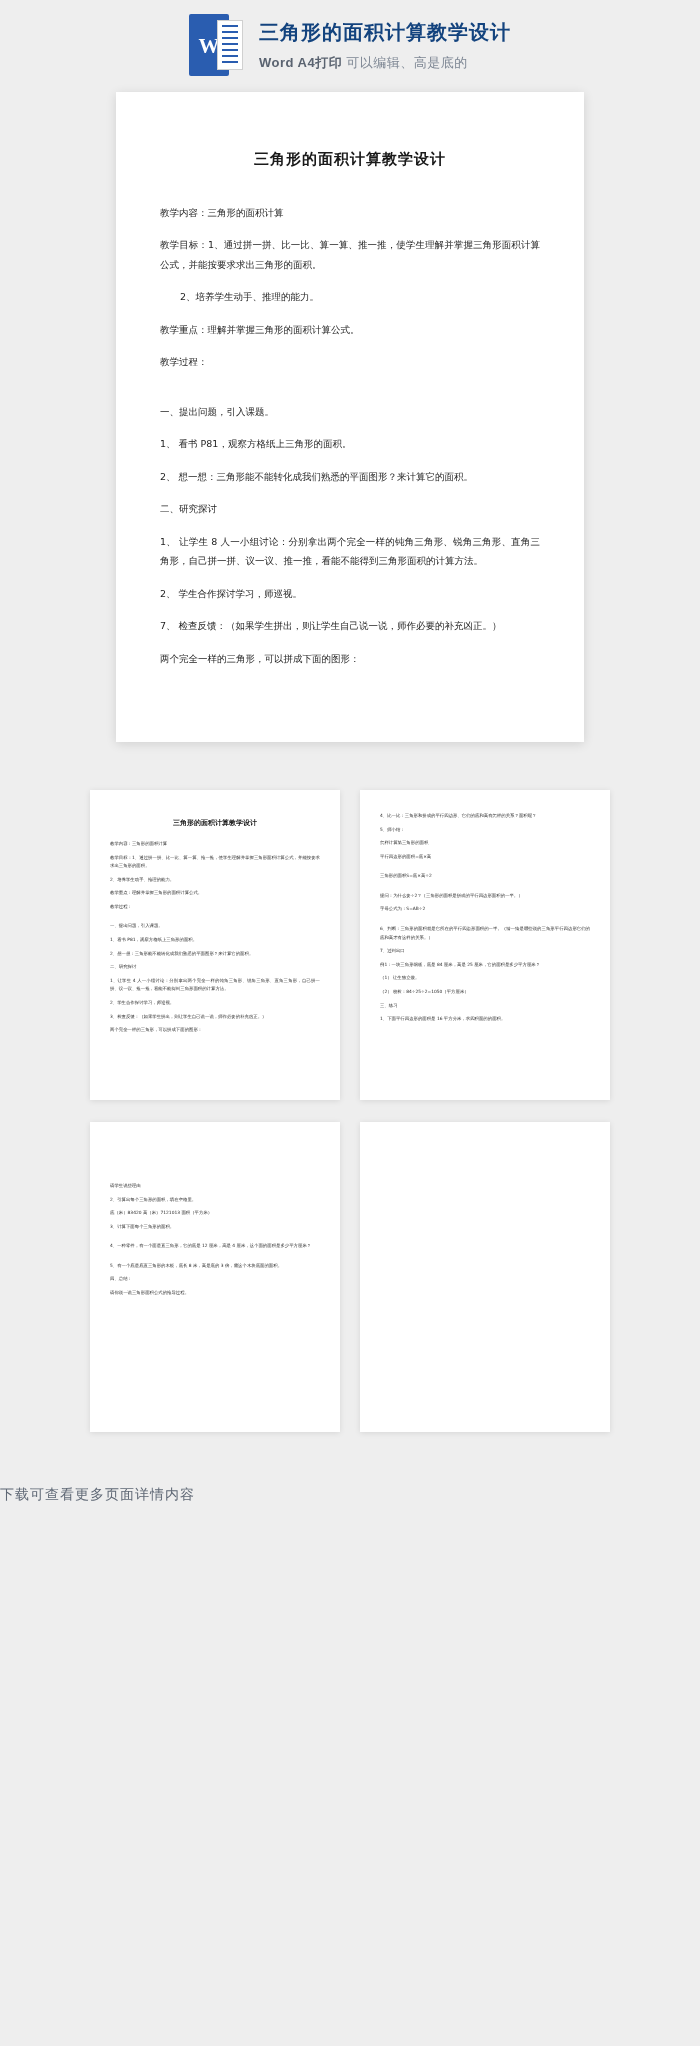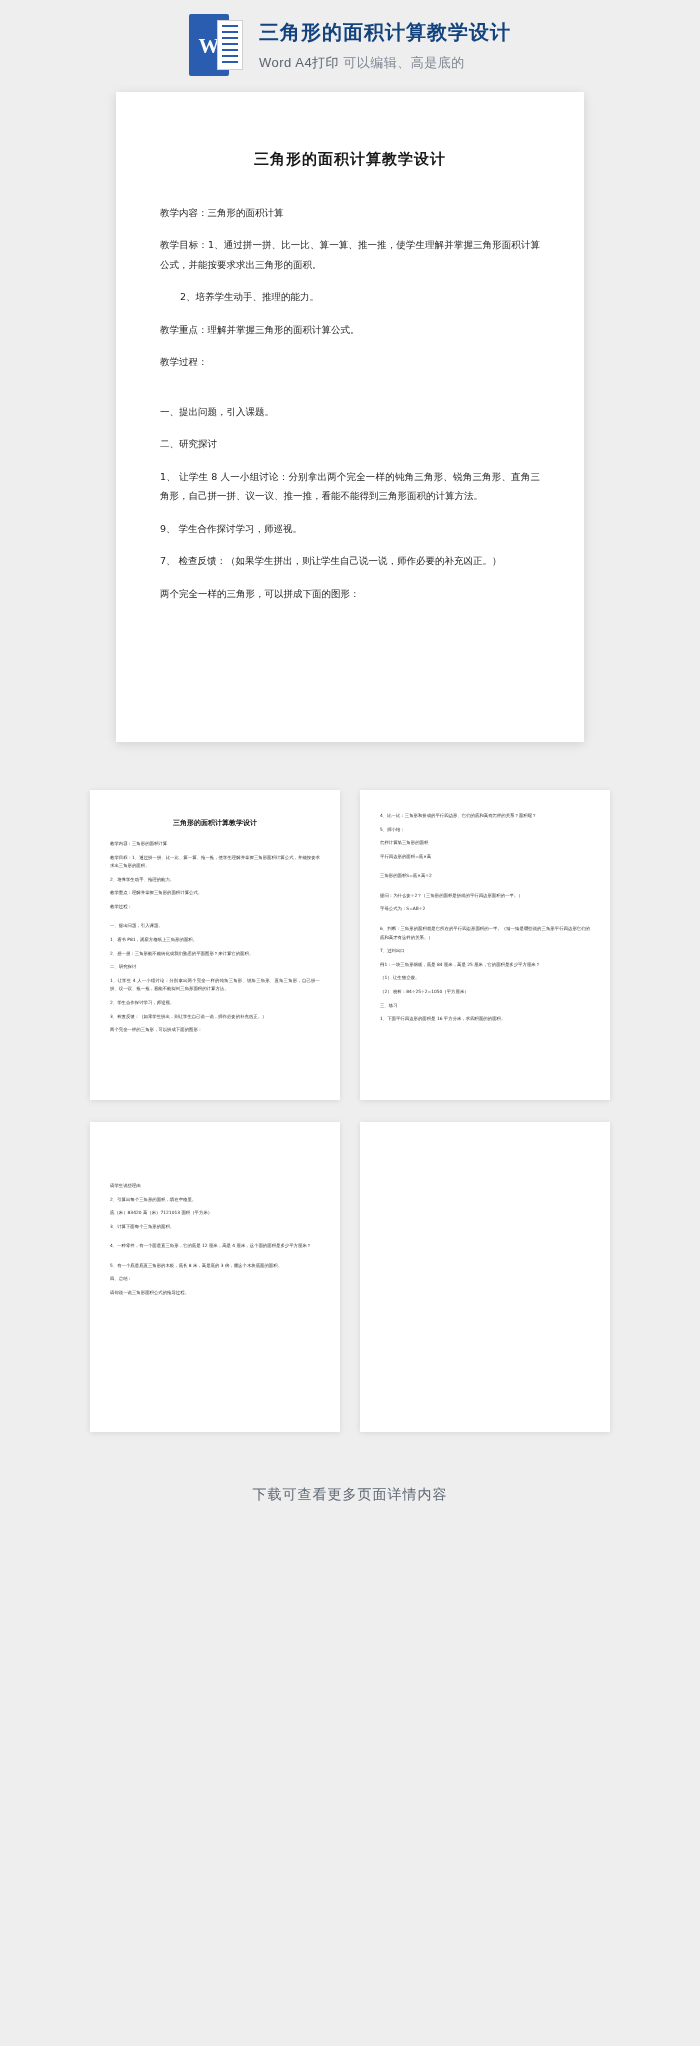--- a/index.html
+++ b/index.html
@@ -66,21 +66,21 @@
     font-size: 20px;
     font-weight: bold;
     color: #13437e;
     letter-spacing: 1px;
   }
   .header-sub {
     font-size: 13px;
     color: #7e8794;
     letter-spacing: 0.5px;
   }
-  .header-sub b { color: #5a6370; font-weight: normal; }
+  .header-sub b { color: #5a6370; font-weight: bold; }
 
   
   .doc-main {
     width: 468px;
     margin: 6px auto 0 auto;
     background: #ffffff;
     box-shadow: 0 2px 10px rgba(0,0,0,0.12);
     padding: 46px 44px 40px 44px;
     min-height: 650px;
   }
@@ -135,21 +135,20 @@
     margin: 0 0 5px 0;
     text-align: justify;
   }
   .thumb p.sp { margin-bottom: 11px; }
   .thumb.blank { padding-top: 60px; }
 
   
   .footer {
     margin-top: 38px;
     padding: 16px 0 22px 0;
-    text-align: center;
     font-size: 14px;
     color: #5f6875;
     letter-spacing: 1px;
   }
 </style>
 </head>
 <body>
 
 <div class="page">
 
@@ -177,23 +176,25 @@
   </div>
 
   <div class="doc-main">
     <h1>三角形的面积计算教学设计</h1>
     <p>教学内容：三角形的面积计算</p>
     <p>教学目标：1、通过拼一拼、比一比、算一算、推一推，使学生理解并掌握三角形面积计算公式，并能按要求求出三角形的面积。</p>
     <p class="ind">2、培养学生动手、推理的能力。</p>
     <p>教学重点：理解并掌握三角形的面积计算公式。</p>
     <p class="gap">教学过程：</p>
     <p>一、提出问题，引入课题。</p>
+    <p>1、 看书 P81，观察方格纸上三角形的面积。</p>
+    <p>2、 想一想：三角形能不能转化成我们熟悉的平面图形？来计算它的面积。</p>
     <p>二、研究探讨</p>
     <p>1、 让学生 8 人一小组讨论：分别拿出两个完全一样的钝角三角形、锐角三角形、直角三角形，自己拼一拼、议一议、推一推，看能不能得到三角形面积的计算方法。</p>
-    <p>9、 学生合作探讨学习，师巡视。</p>
+    <p>2、 学生合作探讨学习，师巡视。</p>
     <p>7、 检查反馈：（如果学生拼出，则让学生自己说一说，师作必要的补充凶正。）</p>
     <p>两个完全一样的三角形，可以拼成下面的图形：</p>
   </div>
 
   <div class="thumbs">
 
     <div class="thumb">
       <h2>三角形的面积计算教学设计</h2>
       <p>教学内容：三角形的面积计算</p>
       <p>教学目标：1、通过拼一拼、比一比、算一算、推一推，使学生理解并掌握三角形面积计算公式，并能按要求求出三角形的面积。</p>

